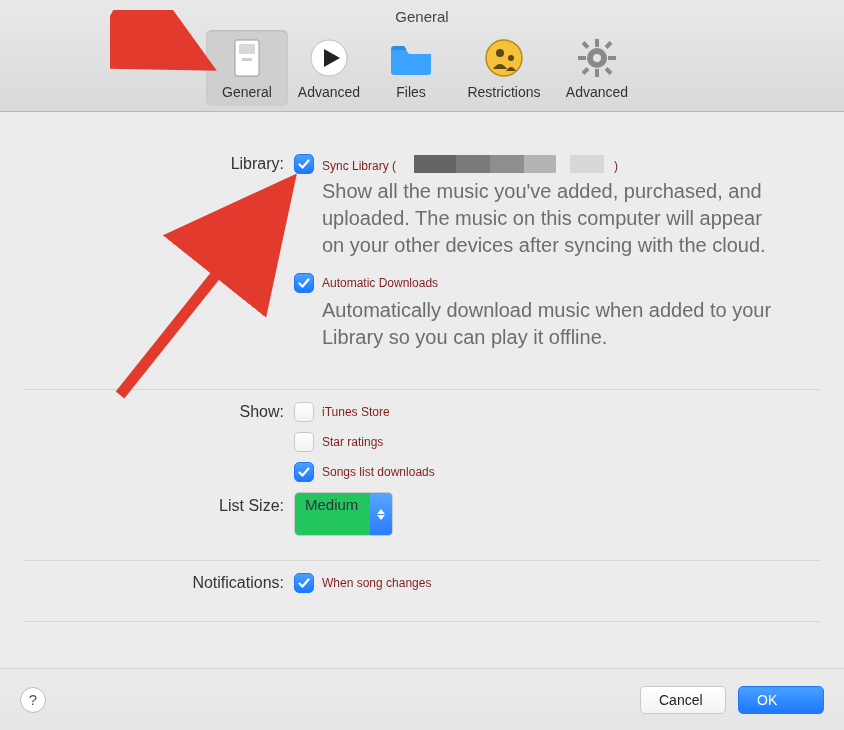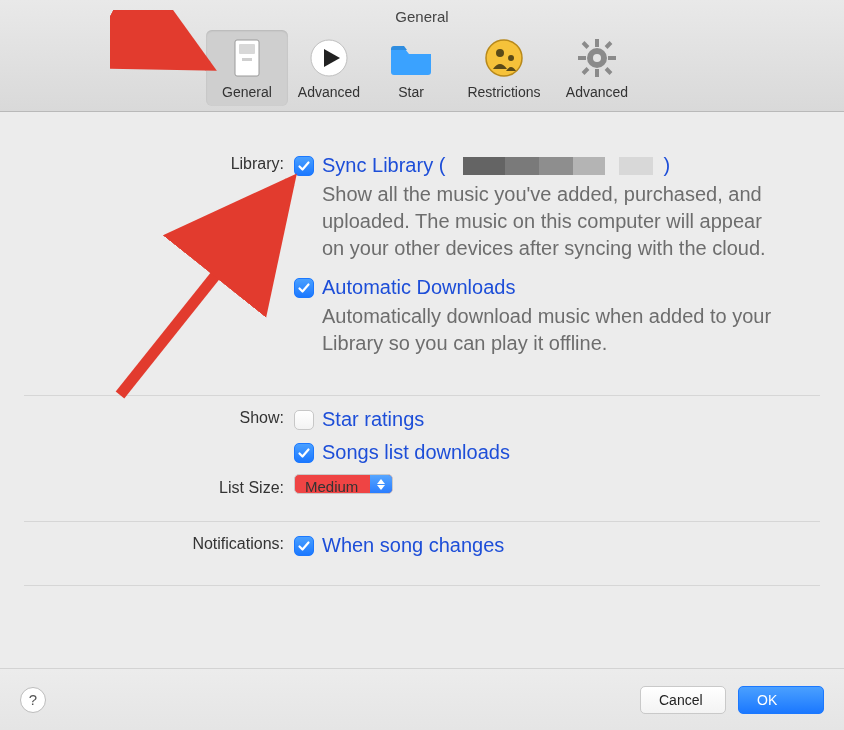--- a/index.html
+++ b/index.html
@@ -112,46 +112,46 @@
     align-items: center; justify-content: center;
     flex-shrink: 0;
   }
   .chk.checked {
     background: linear-gradient(#4aa0ff,#1b78ff);
     border-color: #1b78ff;
   }
   .chk.checked svg { display: block; }
   .chk svg { display: none; }
 
-  .chk-text { font-size: 20px; color: #1d4ed8; }
+  .chk-text { font-size: 12px; color: #7f1d1d; }
 
   
   .redacted {
     display: inline-block;
     width: 190px; height: 18px;
     vertical-align: -3px;
     background: linear-gradient(to right,
       #646464 0%, #646464 22%,
       #7a7a7a 22%, #7a7a7a 40%,
       #8e8e8e 40%, #8e8e8e 58%,
       #b4b4b4 58%, #b4b4b4 75%,
       #ececec 75%, #ececec 82%,
       #d8d8d8 82%, #d8d8d8 100%);
     margin: 0 10px 0 18px;
   }
 
   
   .popup {
     display: inline-flex;
     align-items: stretch;
-    height: 20px;
+    height: 44px;
     border: 1px solid #c9c9c9;
     border-radius: 5px;
     overflow: hidden;
-    background: #ef4444;
+    background: #22c55e;
   }
   .popup .pval {
     padding: 3px 12px 0 10px;
     font-size: 15px;
   }
   .popup .parrows {
     width: 22px;
     background: linear-gradient(#56a6ff,#2a7dff);
     display: flex;
     flex-direction: column;
@@ -239,21 +239,21 @@
       <div class="label">Advanced</div>
     </div>
 
     <div class="tab">
       <div class="icon-wrap">
         <svg width="44" height="36" viewBox="0 0 44 36">
           <path d="M2 9 h14 l4 5 h22 v18 a3 3 0 0 1 -3 3 H5 a3 3 0 0 1 -3 -3 Z" fill="#3aa2ff"></path>
           <path d="M2 9 a3 3 0 0 1 3 -3 h10 l3 4 H2 Z" fill="#2f8de0"></path>
         </svg>
       </div>
-      <div class="label">Star</div>
+      <div class="label">Files</div>
     </div>
 
     <div class="tab" style="width:104px">
       <div class="icon-wrap">
         <svg width="40" height="40" viewBox="0 0 40 40">
           <circle cx="20" cy="20" r="18" fill="#f6c23a" stroke="#b8891b" stroke-width="1.5"></circle>
           <circle cx="16" cy="15" r="4" fill="#5a4a18"></circle>
           <path d="M9 31 q7 -10 14 0" fill="#5a4a18"></path>
           <circle cx="27" cy="20" r="3" fill="#5a4a18"></circle>
           <path d="M22 33 q5 -8 10 0" fill="#5a4a18"></path>
@@ -322,20 +322,26 @@
   <hr class="sep">
 
   <div class="section">
     <div class="row">
       <div class="label-col">Show:</div>
       <div class="field-col">
         <div class="chk-line" style="margin-bottom:10px">
           <span class="chk">
             
           </span>
+          <span class="chk-text">iTunes Store</span>
+        </div>
+        <div class="chk-line" style="margin-bottom:10px">
+          <span class="chk">
+            
+          </span>
           <span class="chk-text">Star ratings</span>
         </div>
         <div class="chk-line">
           <span class="chk checked">
             <svg width="14" height="14" viewBox="0 0 14 14">
                 <polyline points="2.5,7.5 5.5,10.5 11.5,3.5" fill="none" stroke="#fff" stroke-width="2.2" stroke-linecap="round" stroke-linejoin="round"></polyline>
               </svg>
           </span>
           <span class="chk-text">Songs list downloads</span>
         </div>

